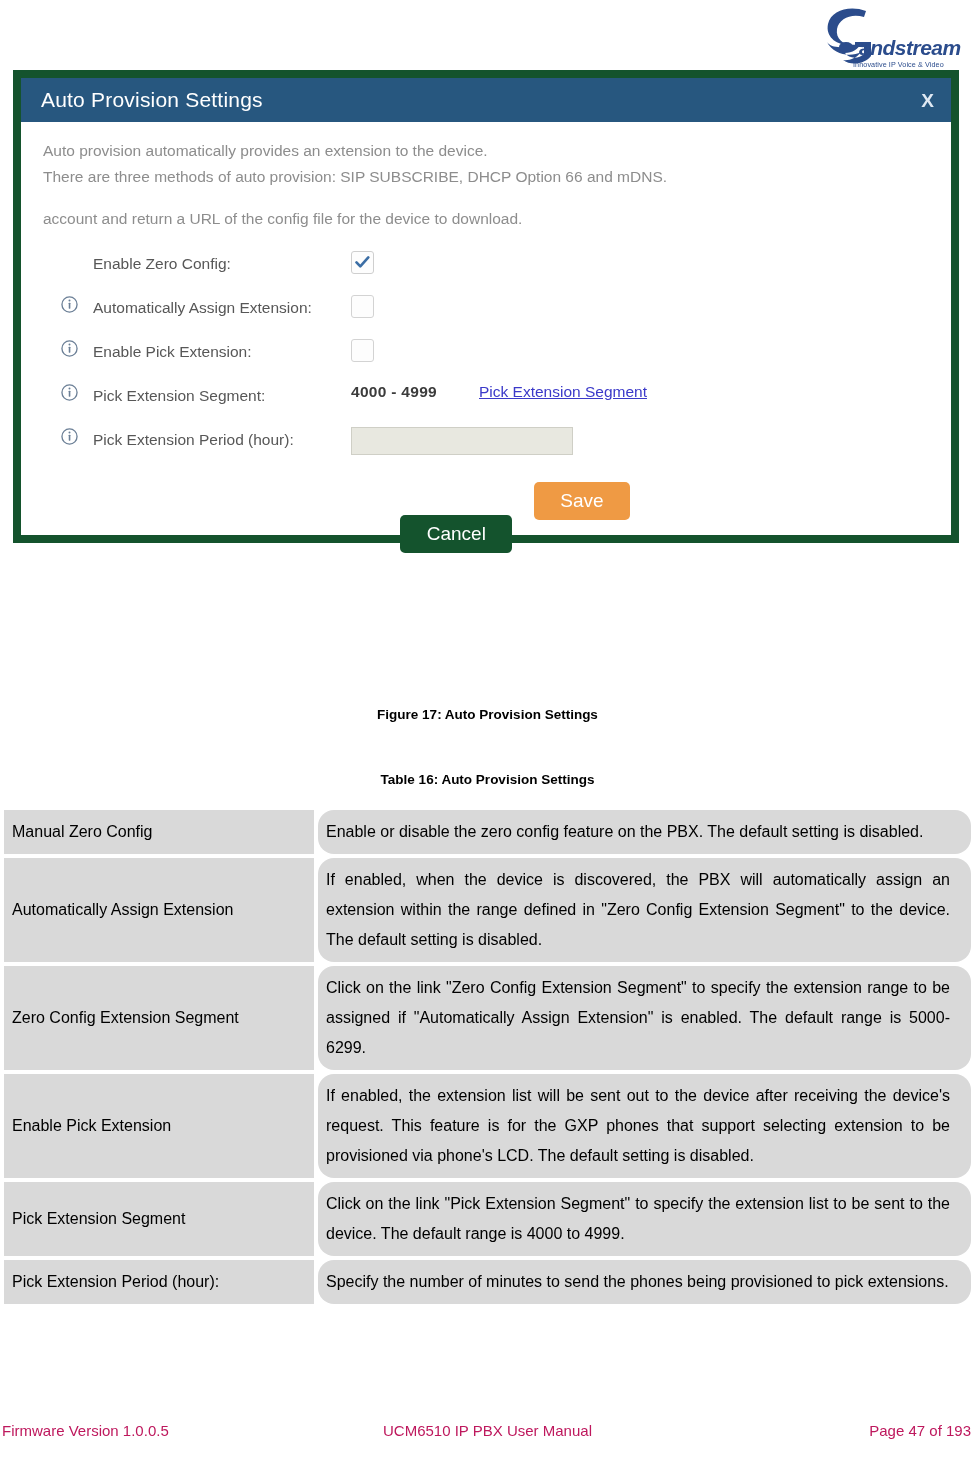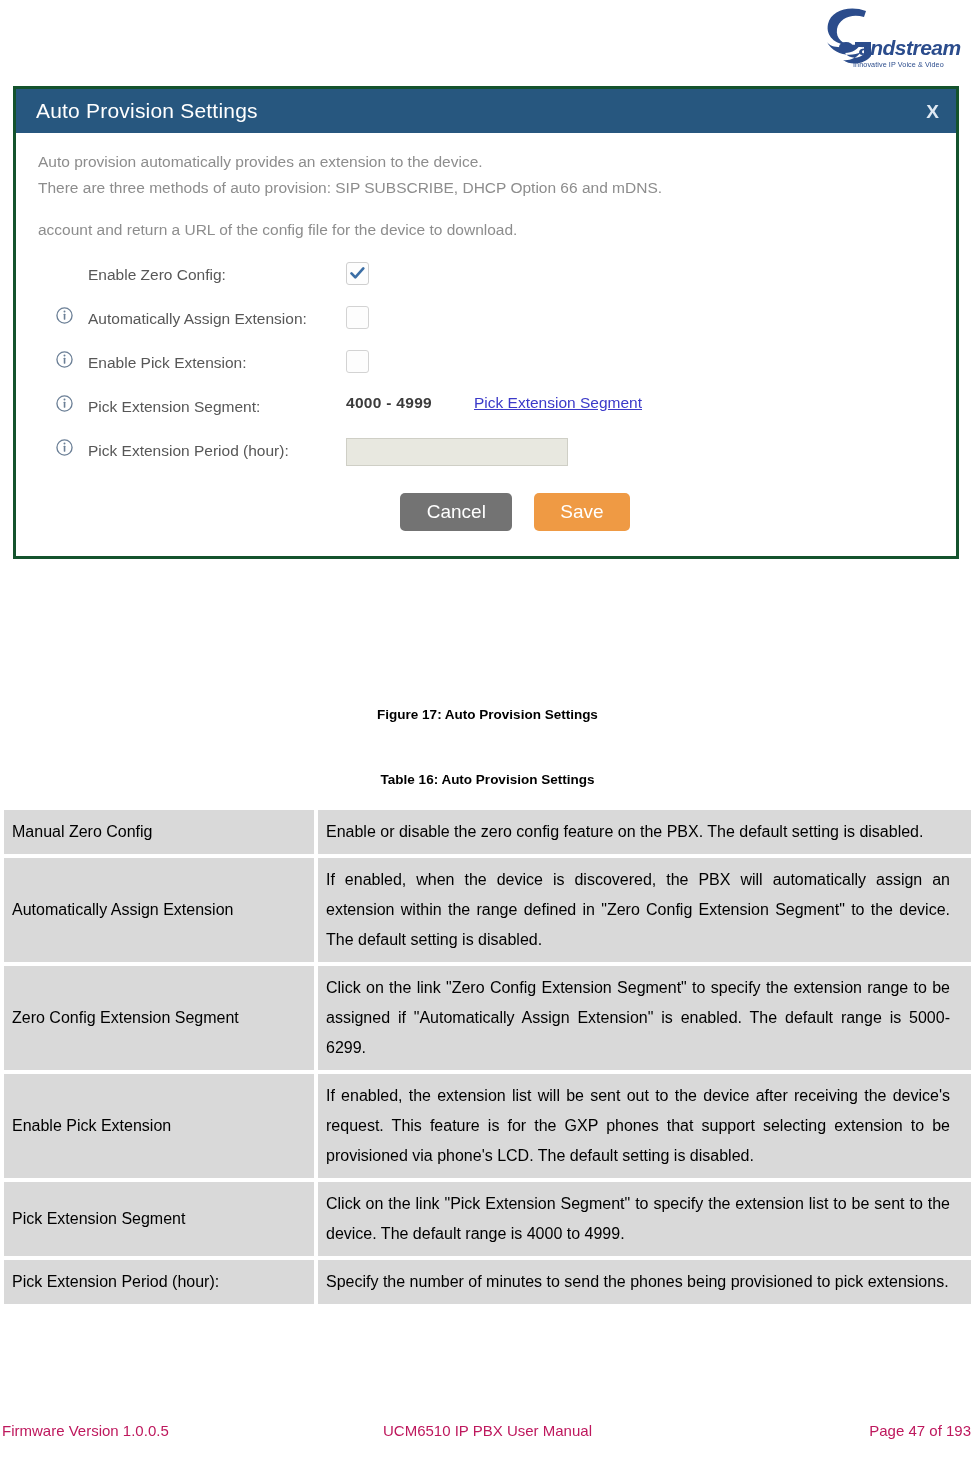--- a/index.html
+++ b/index.html
@@ -29,24 +29,24 @@
     top: 2px;
     width: 150px;
     height: 70px;
   }
   .logo-svg { display: block; }
 
   
   .dialog {
     position: absolute;
     left: 13px;
-    top: 86px;
+    top: 70px;
     width: 946px;
     height: 473px;
-    border: 3px solid #14532d;
+    border: 8px solid #14532d;
     background: #ffffff;
     box-sizing: border-box;
   }
   .dialog-titlebar {
     height: 44px;
     background: #27577f;
     position: relative;
     display: flex;
     align-items: center;
     padding: 0 14px 0 20px;
@@ -166,21 +166,21 @@
     border: none;
     border-radius: 5px;
     color: #ffffff;
     font-size: 19px;
     font-family: "Liberation Sans", sans-serif;
     padding: 0 26px;
     height: 38px;
     line-height: 38px;
     cursor: pointer;
   }
-  .btn-cancel { background: #737373; min-width: 112px; }
+  .btn-cancel { background: #14532d; min-width: 112px; margin-top: 33px; }
   .btn-save   { background: #ef9a44; min-width: 92px; }
 
   
   .caption {
     position: absolute;
     width: 975px;
     text-align: center;
     font-size: 13.5px;
     font-weight: bold;
     color: #000;
@@ -207,20 +207,21 @@
     padding: 7px 10px 7px 8px;
     color: #000;
   }
   .data-table td.col-name {
     width: 292px;
   }
   .data-table td.col-desc {
     text-align: justify;
     text-justify: inter-word;
     padding-right: 21px;
+    border-radius: 16px;
   }
 
   
   .footer {
     position: absolute;
     left: 0;
     top: 1422px;
     width: 975px;
     height: 26px;
     font-size: 15px;

